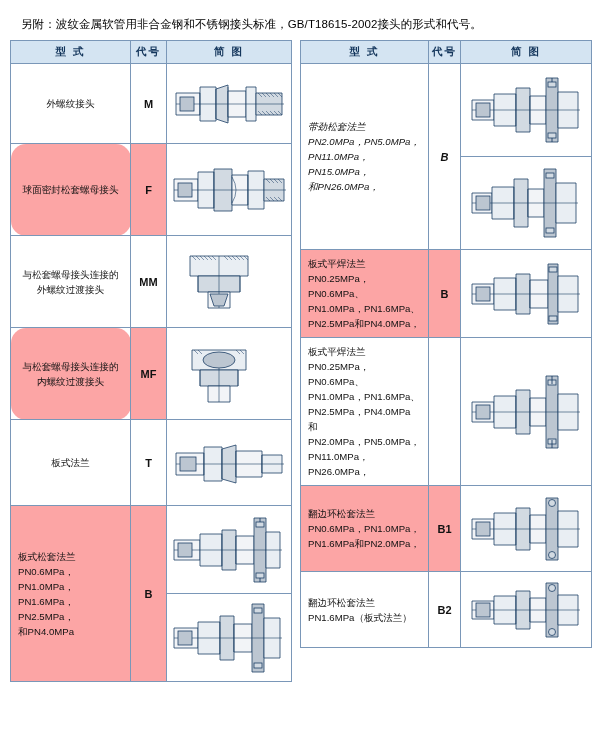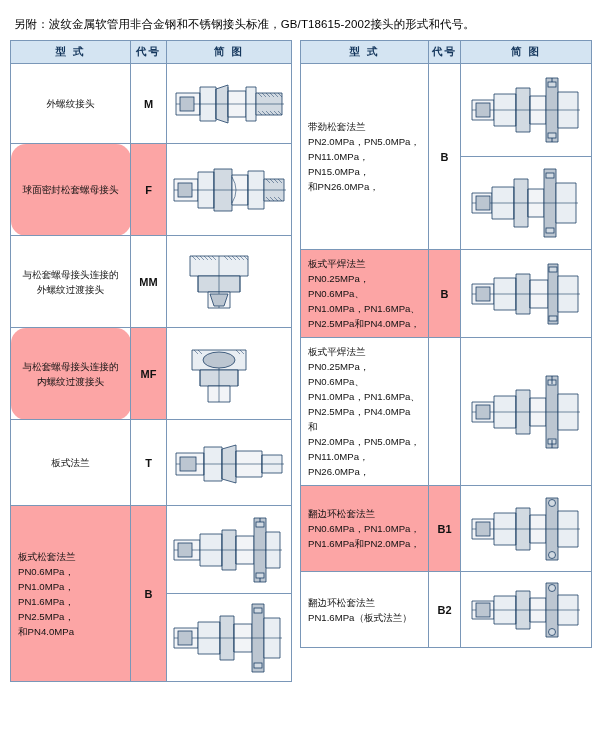--- a/index.html
+++ b/index.html
@@ -18,21 +18,21 @@
     position: relative;
     width: 600px;
     height: 740px;
     box-sizing: border-box;
     padding: 12px 10px 0 10px;
   }
   .doc-title {
     font-size: 11.5px;
     line-height: 16px;
     color: #000;
-    margin: 4px 0 8px 4px;
+    margin: 4px 0 8px 11px;
     letter-spacing: 0.1px;
   }
   .tables {
     display: flex;
     gap: 8px;
     align-items: flex-start;
   }
   table {
     border-collapse: collapse;
     table-layout: fixed;
@@ -339,21 +339,21 @@
       </colgroup>
       <thead>
         <tr>
           <th>型        式</th>
           <th>代号</th>
           <th>简        图</th>
         </tr>
       </thead>
       <tbody>
 
-        <tr class="plain" style="height:93px;">
+        <tr class="plain" style="height:93px;font-style:italic;">
           <td class="type" rowspan="2">
             <span style="white-space:pre-line;">带劲松套法兰
 PN2.0MPa，PN5.0MPa，
 PN11.0MPa，PN15.0MPa，
 和PN26.0MPa，</span>
           </td>
           <td class="code" rowspan="2">B</td>
           <td class="fig">
             <div class="fig-wrap">
               <svg width="120" height="84" viewBox="0 0 120 84">

